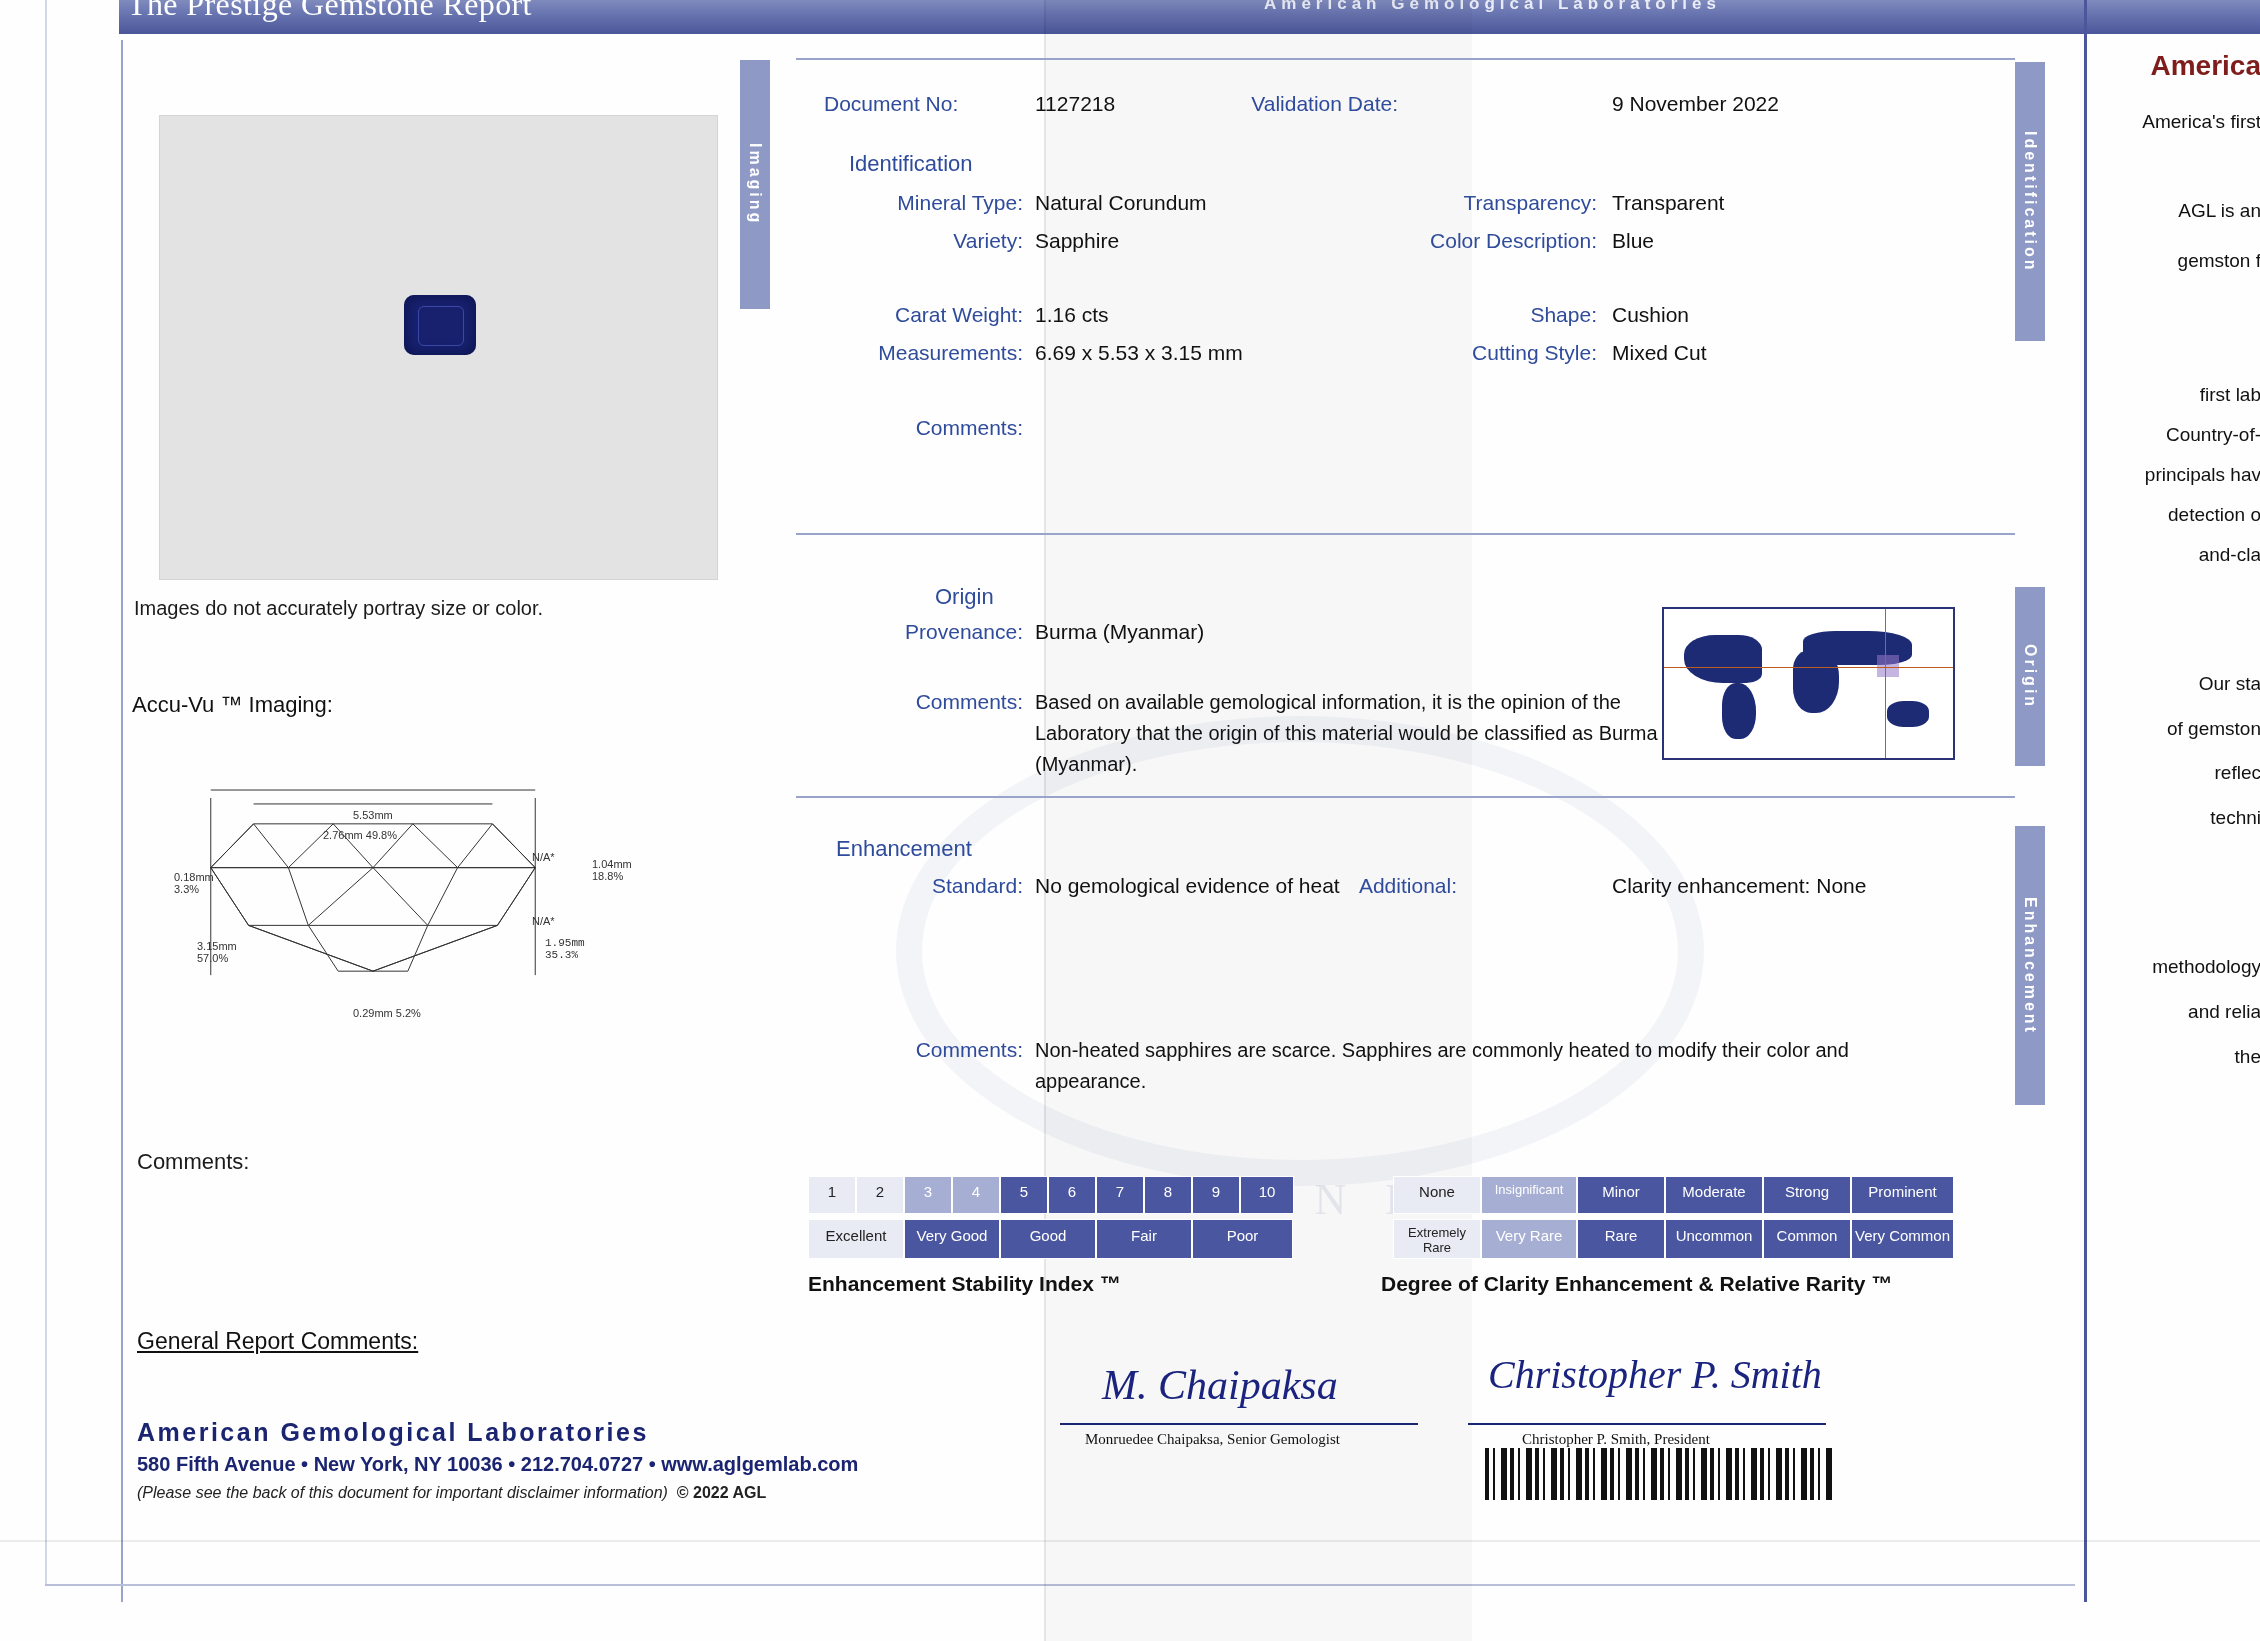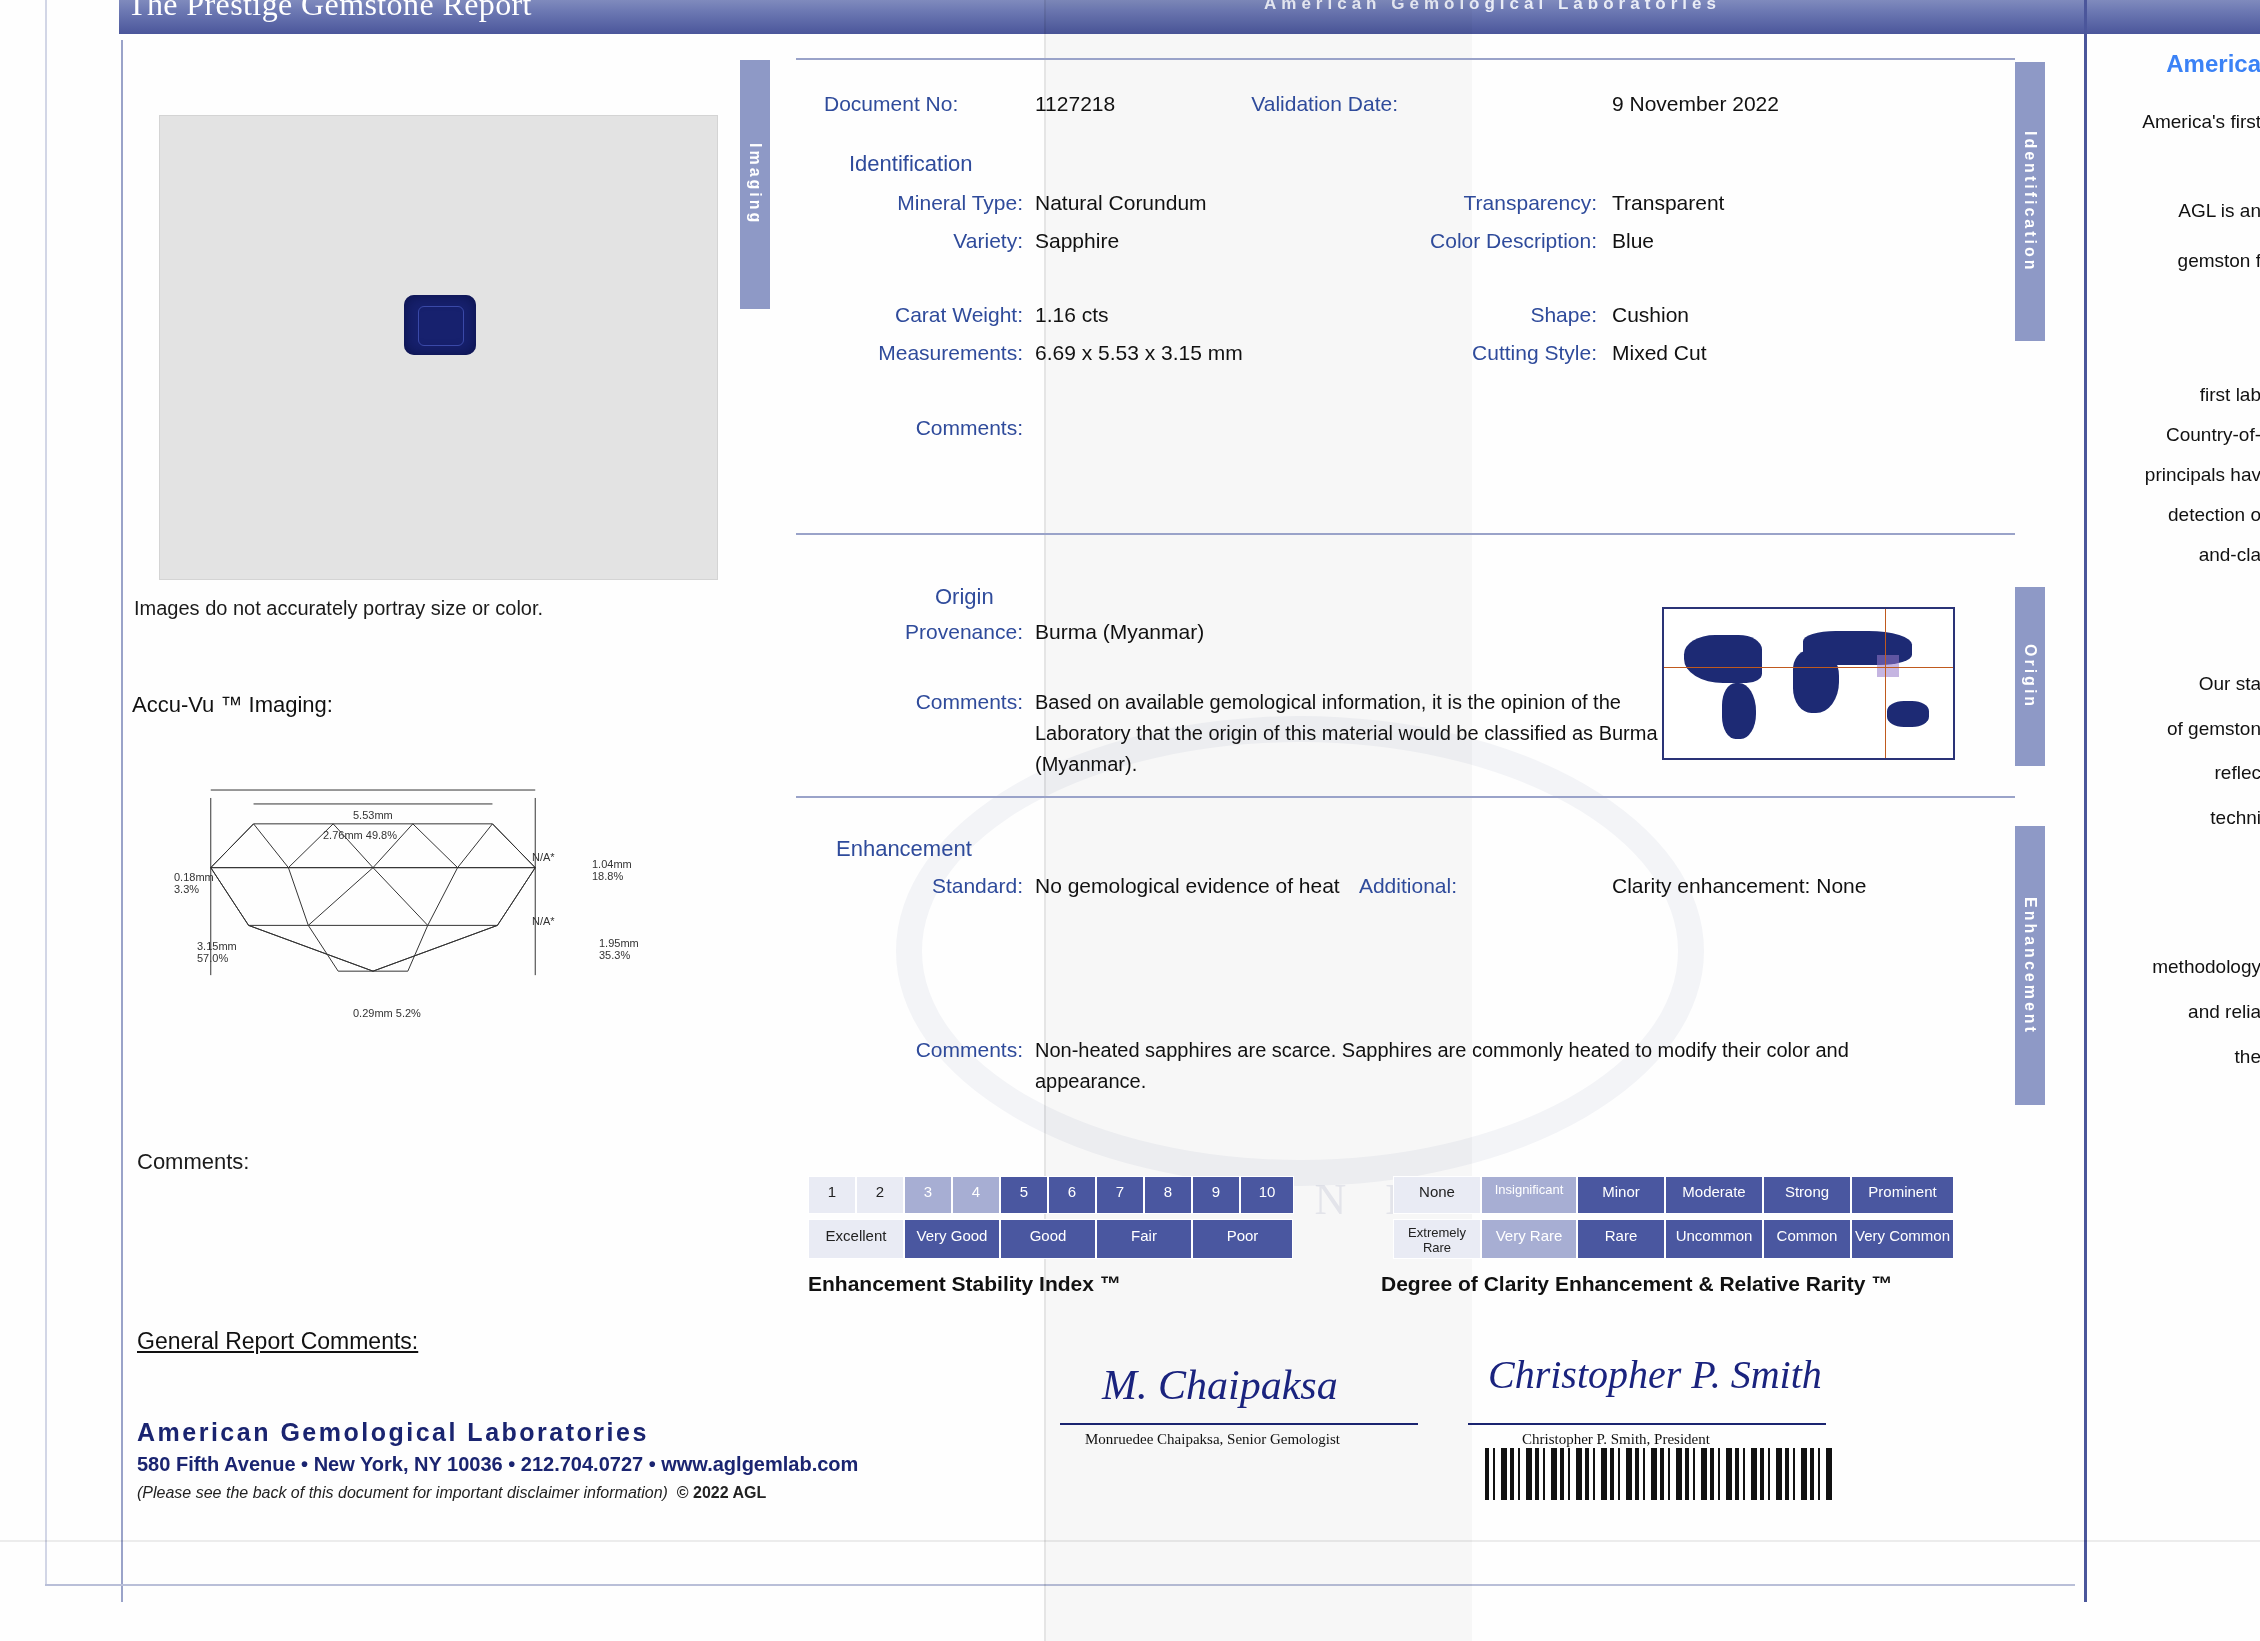--- a/index.html
+++ b/index.html
@@ -75,21 +75,21 @@
 
   
   .sig{position:absolute;font-family:"Liberation Serif",serif;font-style:italic;color:#1a237e;}
   .sig-line{position:absolute;height:2px;background:#1a2470;}
   .sig-name{position:absolute;font-size:15px;color:#111;font-family:Liberation Serif, serif;}
   .barcode{position:absolute;left:1485px;top:1448px;width:348px;height:52px;
     background:repeating-linear-gradient(90deg,#111 0 4px,#fff 4px 8px,#111 8px 10px,#fff 10px 16px,#111 16px 22px,#fff 22px 25px);}
 
   
   .right-col{position:absolute;left:2090px;top:50px;width:171px;height:1493px;overflow:hidden;}
-  .rc-title{font-size:24px;font-weight:bold;color:#3b82f6;}
+  .rc-title{font-size:28px;font-weight:bold;color:#7f1d1d;}
   .rc-line{font-size:19px;color:#111;margin-top:6px;white-space:nowrap;}
   .rc-center{text-align:right;}
 </style>
 </head>
 <body>
 
 <div class="page">
 
   <div class="watermark"></div>
   <div class="watermark-text">E  S T A N D A</div>
@@ -150,21 +150,21 @@
   <div class="dim" style="left:353px;top:809px;">5.53mm</div>
   <div class="dim" style="left:323px;top:829px;">2.76mm 49.8%</div>
   <div class="dim" style="left:174px;top:871px;white-space:pre;">0.18mm
 3.3%</div>
   <div class="dim" style="left:592px;top:858px;white-space:pre;">1.04mm
 18.8%</div>
   <div class="dim" style="left:532px;top:851px;">N/A*</div>
   <div class="dim" style="left:532px;top:915px;">N/A*</div>
   <div class="dim" style="left:197px;top:940px;white-space:pre;">3.15mm
 57.0%</div>
-  <div class="dim" style="left:599px;top:937px;white-space:pre;">1.95mm
+  <div class="dim" style="left:545px;top:937px;white-space:pre;font-family:Liberation Mono, monospace;">1.95mm
 35.3%</div>
   <div class="dim" style="left:353px;top:1007px;">0.29mm 5.2%</div>
 
   <div class="comments-left">Comments:</div>
   <div class="general-comments">General Report Comments:</div>
 
   <div class="footer">
     <div class="footer-line1">American  Gemological  Laboratories</div>
     <div class="footer-line2">580 Fifth Avenue • New York, NY 10036 • 212.704.0727 • www.aglgemlab.com</div>
     <div class="footer-line3"><span>(Please see the back of this document for important disclaimer information)</span>&nbsp; <b>© 2022 AGL</b></div>

